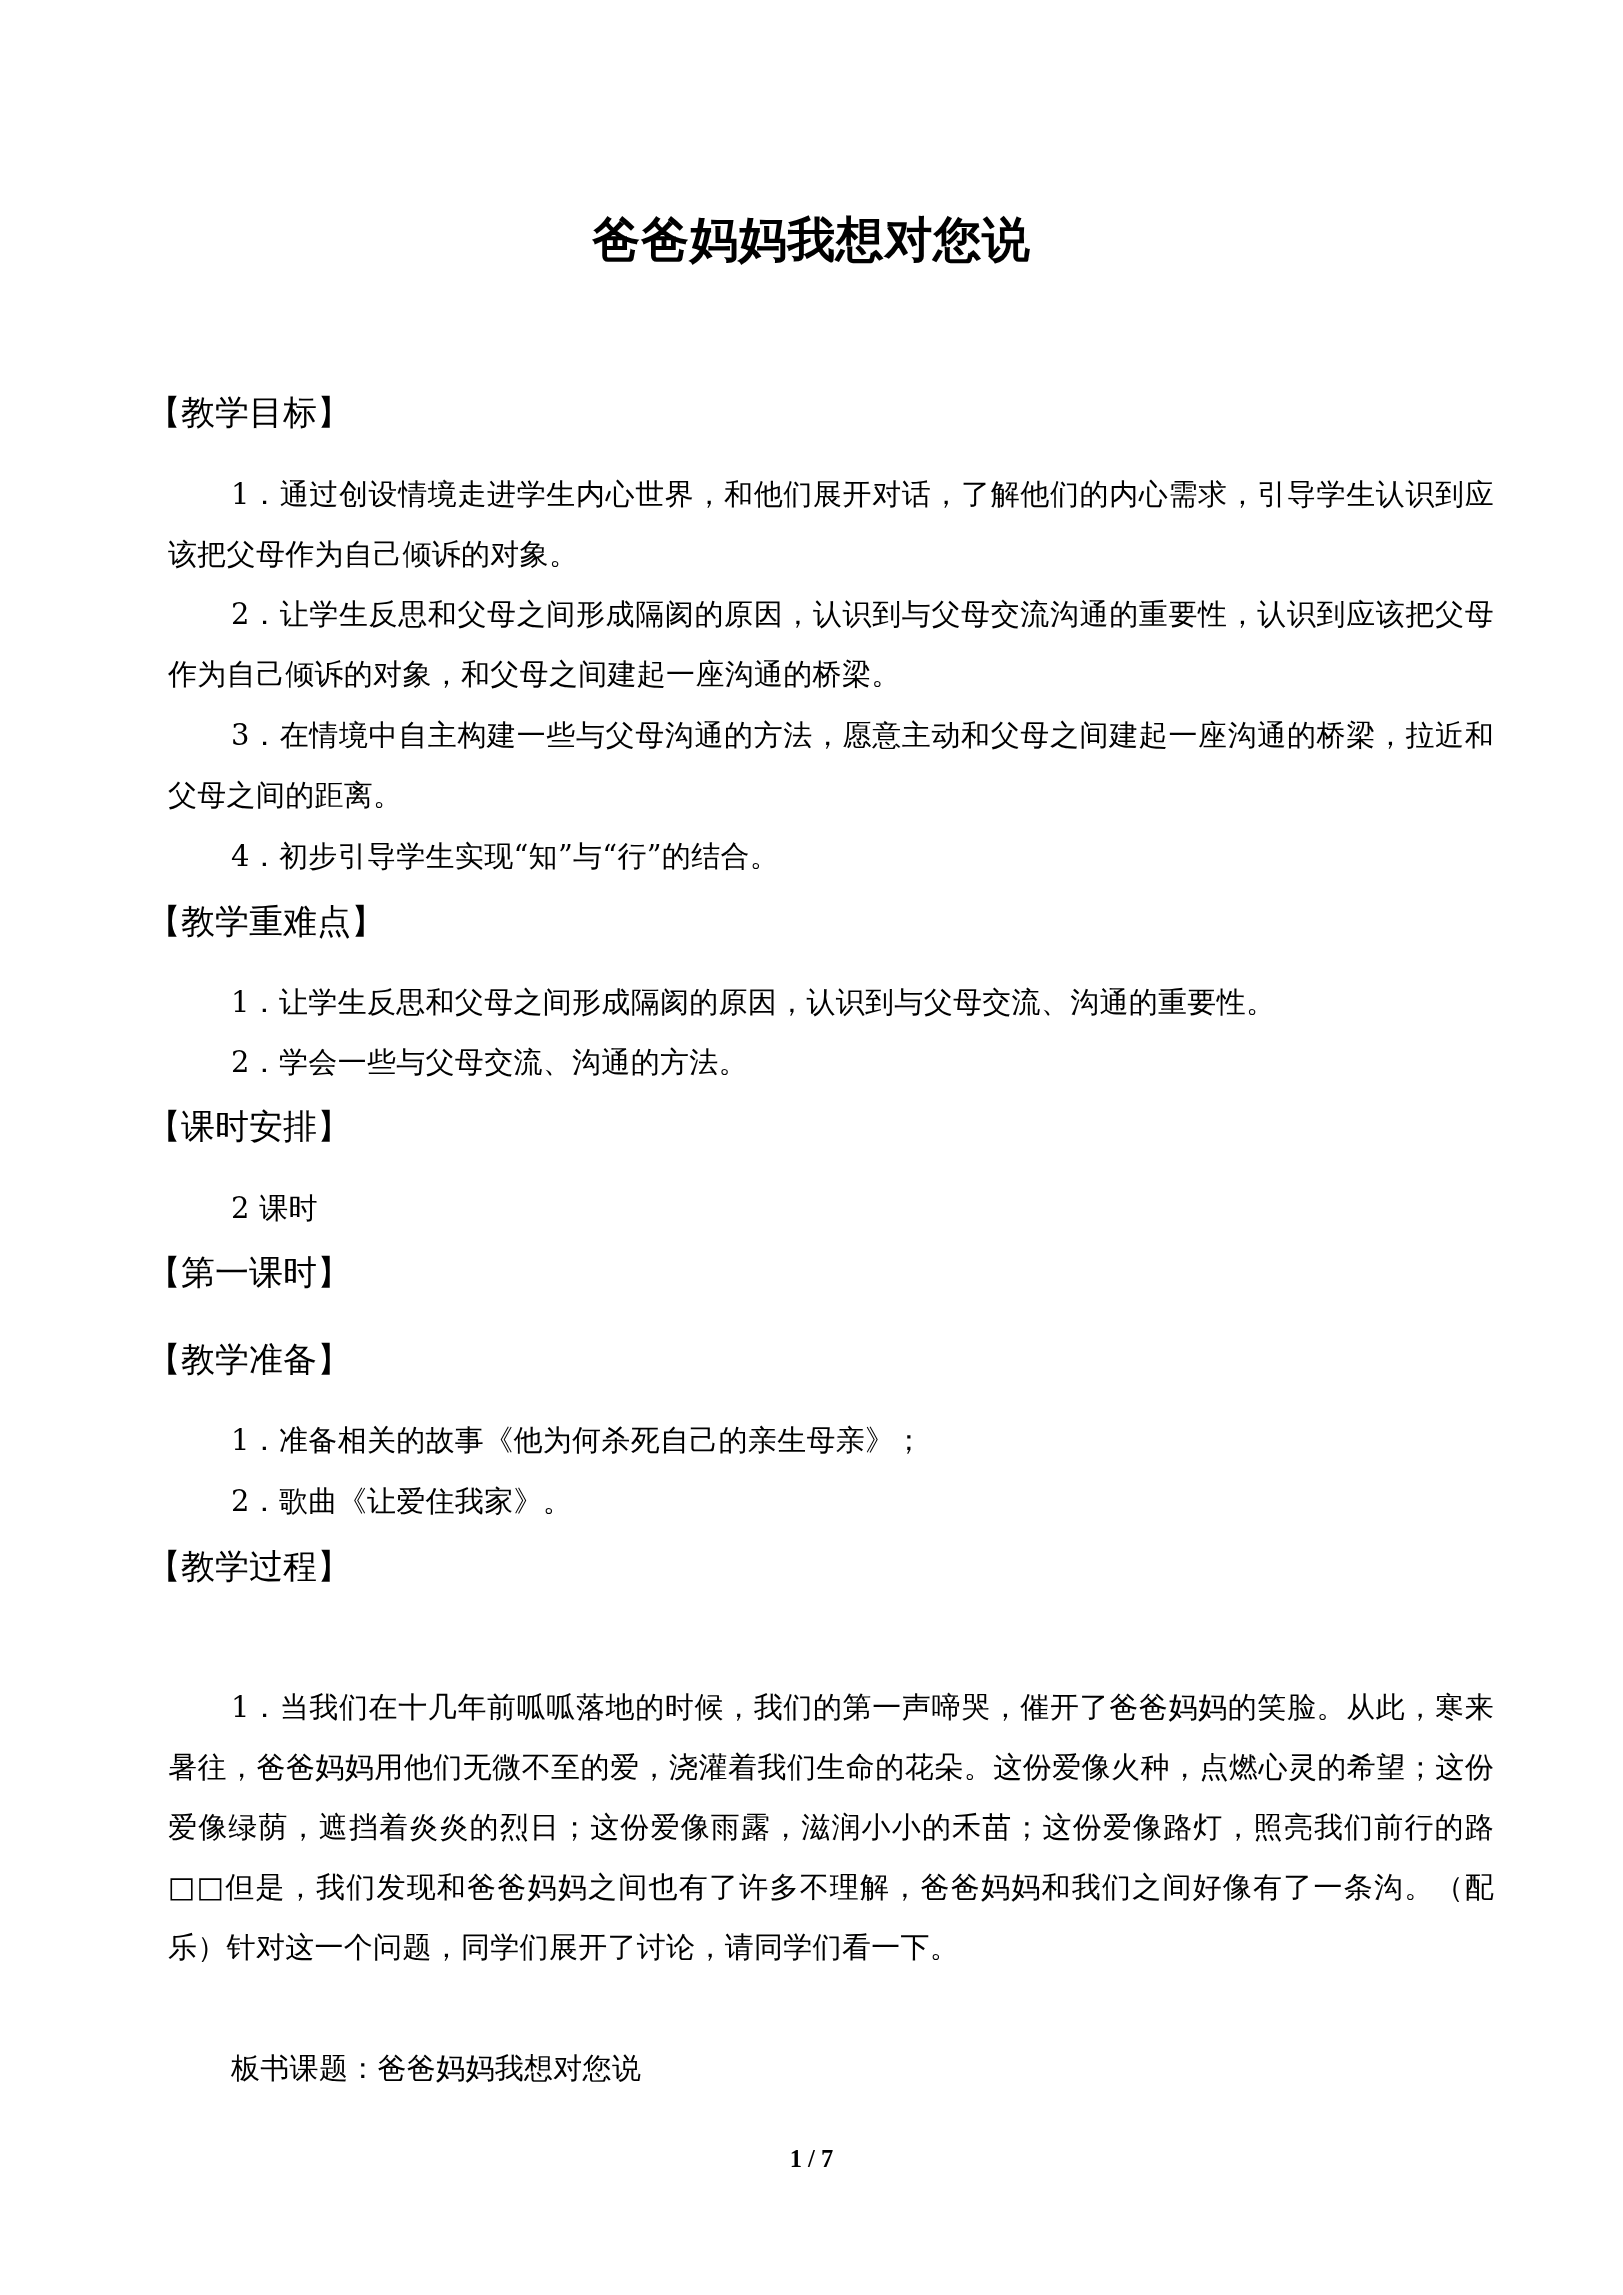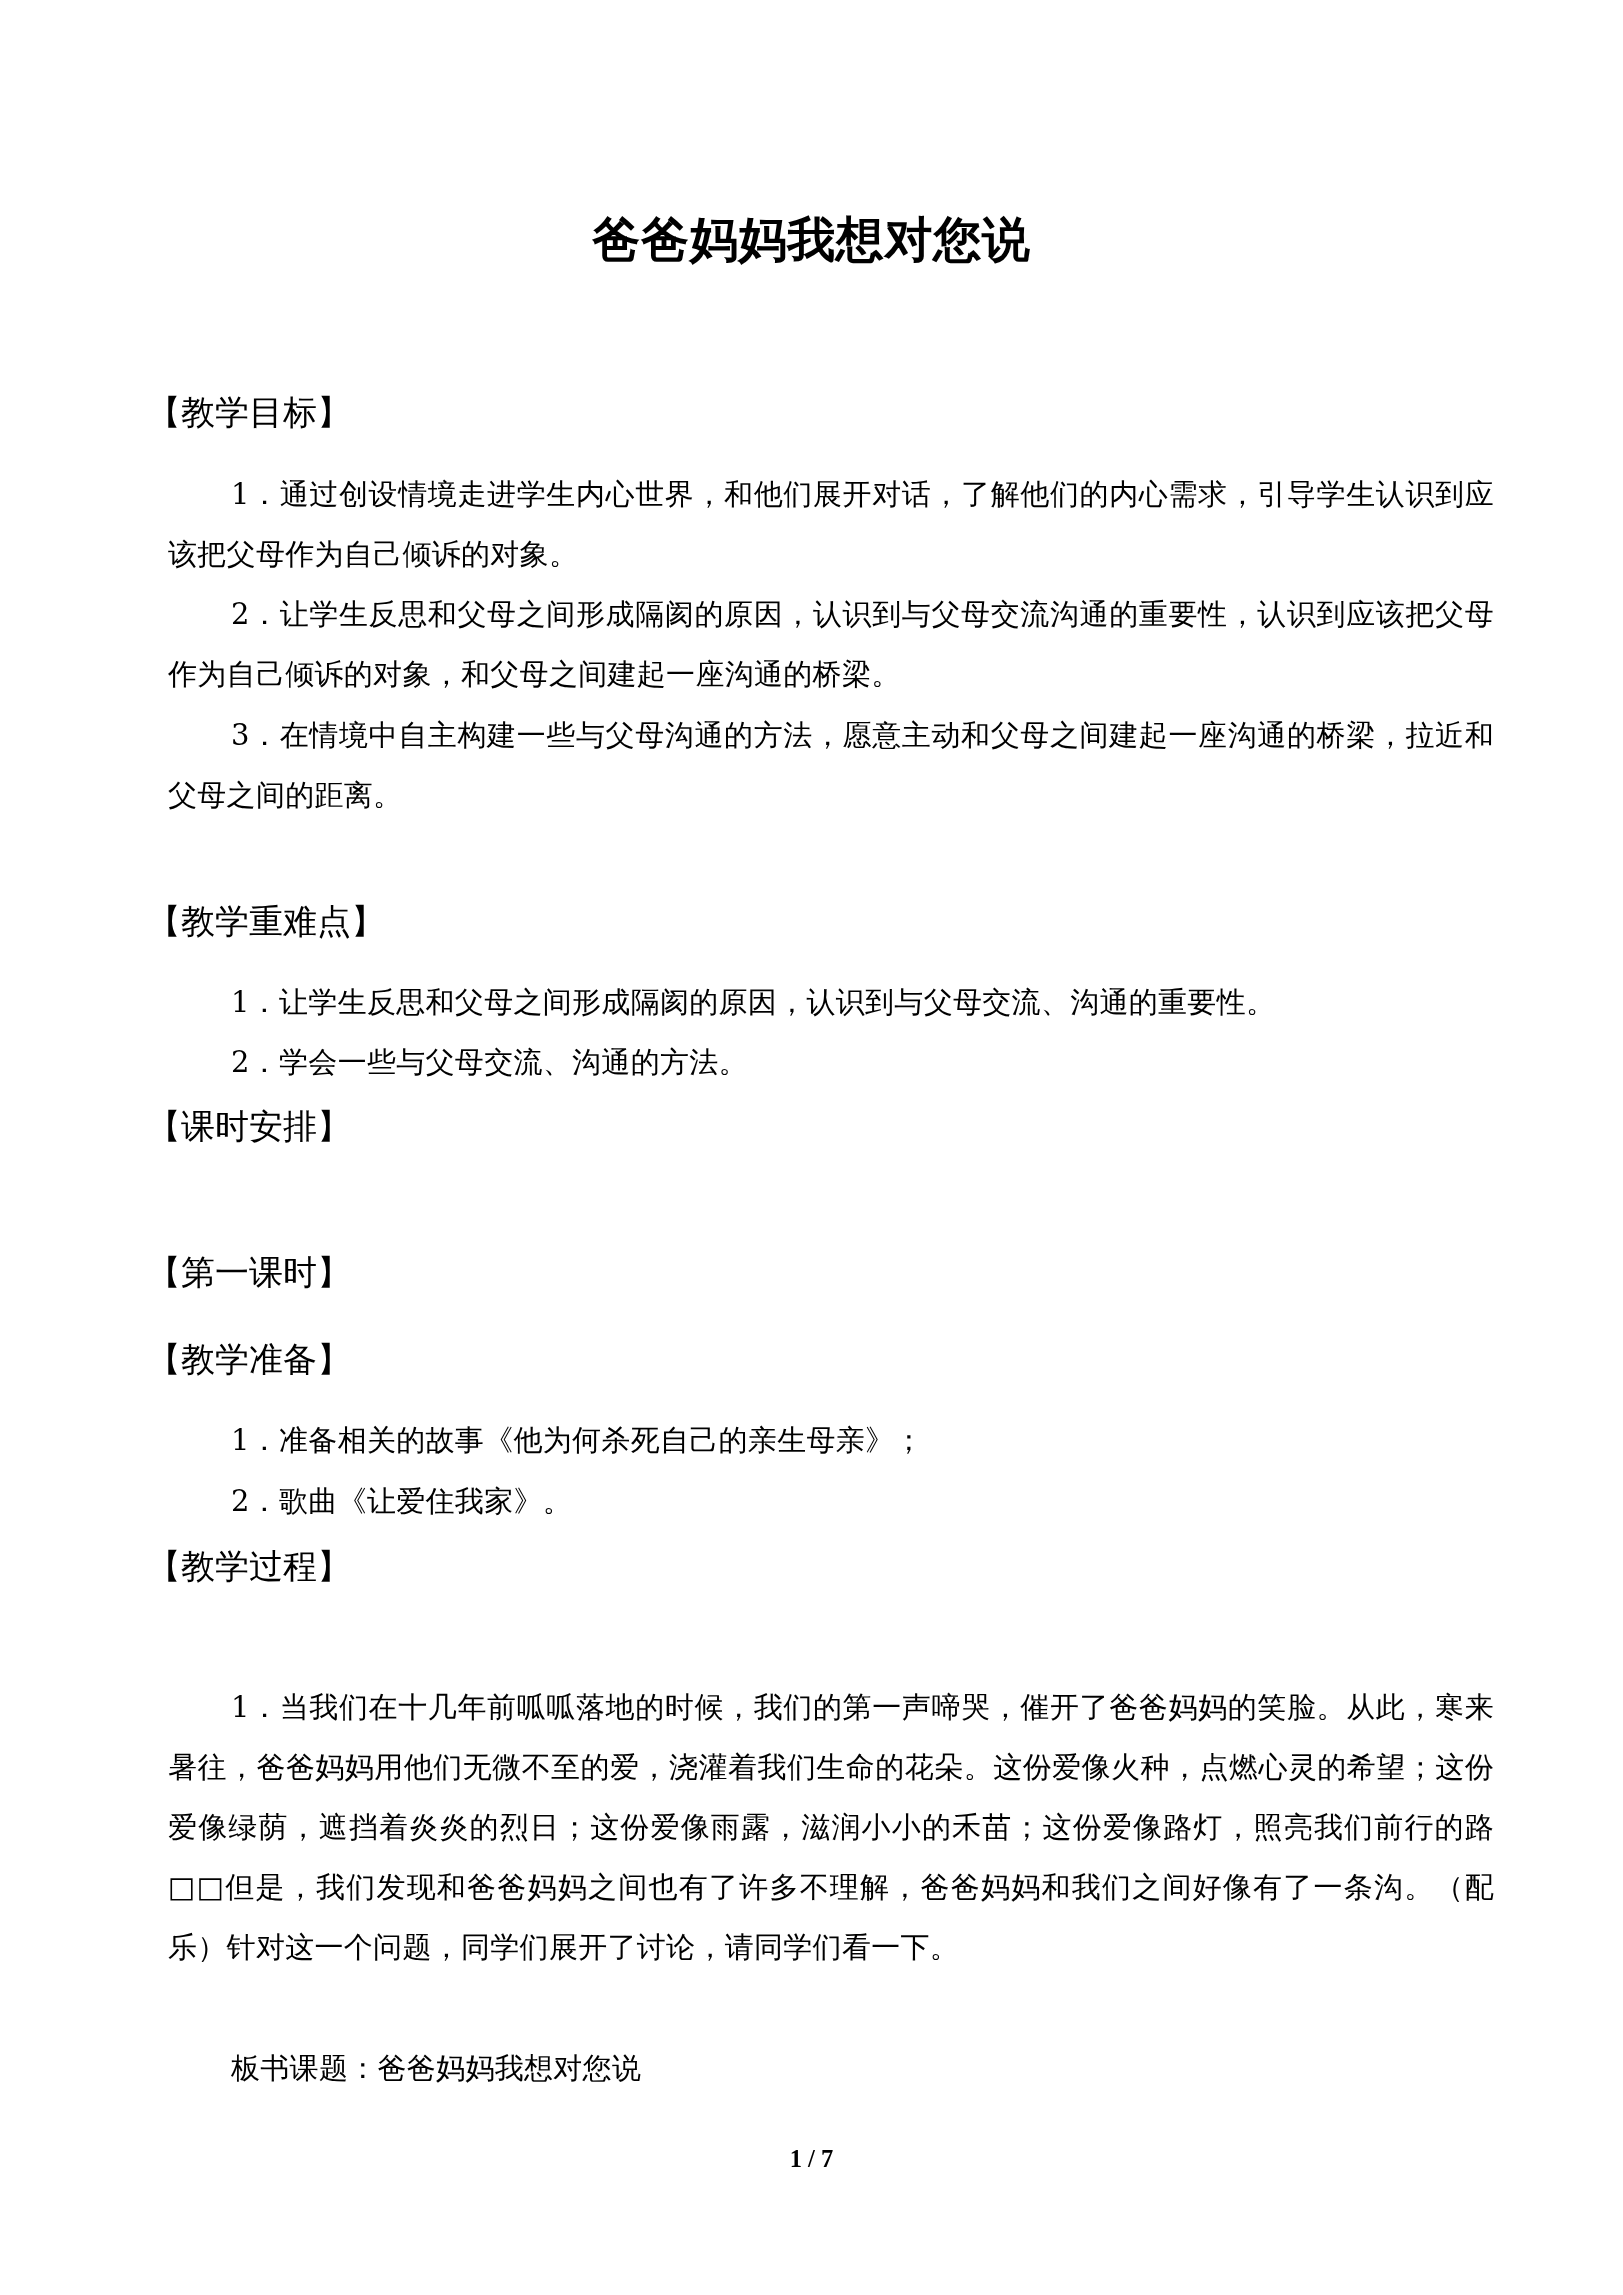--- a/index.html
+++ b/index.html
@@ -30,26 +30,28 @@
 <body>
 
 <div class="page">
 
   <div class="title">爸爸妈妈我想对您说</div>
 
   <div class="heading" style="top:390px">【教学目标】</div>
   <div class="para" style="top:464px">1．通过创设情境走进学生内心世界，和他们展开对话，了解他们的内心需求，引导学生认识到应该把父母作为自己倾诉的对象。</div>
   <div class="para" style="top:584px">2．让学生反思和父母之间形成隔阂的原因，认识到与父母交流沟通的重要性，认识到应该把父母作为自己倾诉的对象，和父母之间建起一座沟通的桥梁。</div>
   <div class="para" style="top:705px">3．在情境中自主构建一些与父母沟通的方法，愿意主动和父母之间建起一座沟通的桥梁，拉近和父母之间的距离。</div>
+  <div class="para" style="top:826px">4．初步引导学生实现“知”与“行”的结合。</div>
 
   <div class="heading" style="top:899px">【教学重难点】</div>
   <div class="para" style="top:972px">1．让学生反思和父母之间形成隔阂的原因，认识到与父母交流、沟通的重要性。</div>
   <div class="para" style="top:1032px">2．学会一些与父母交流、沟通的方法。</div>
 
   <div class="heading" style="top:1104px">【课时安排】</div>
+  <div class="para" style="top:1178px">2 课时</div>
 
   <div class="heading" style="top:1250px">【第一课时】</div>
 
   <div class="heading" style="top:1337px">【教学准备】</div>
   <div class="para" style="top:1410px">1．准备相关的故事《他为何杀死自己的亲生母亲》；</div>
   <div class="para" style="top:1471px">2．歌曲《让爱住我家》。</div>
 
   <div class="heading" style="top:1544px">【教学过程】</div>
   <div class="para" style="top:1677px">1．当我们在十几年前呱呱落地的时候，我们的第一声啼哭，催开了爸爸妈妈的笑脸。从此，寒来暑往，爸爸妈妈用他们无微不至的爱，浇灌着我们生命的花朵。这份爱像火种，点燃心灵的希望；这份爱像绿荫，遮挡着炎炎的烈日；这份爱像雨露，滋润小小的禾苗；这份爱像路灯，照亮我们前行的路□□但是，我们发现和爸爸妈妈之间也有了许多不理解，爸爸妈妈和我们之间好像有了一条沟。（配乐）针对这一个问题，同学们展开了讨论，请同学们看一下。</div>
   <div class="para" style="top:2038px">板书课题：爸爸妈妈我想对您说</div>

